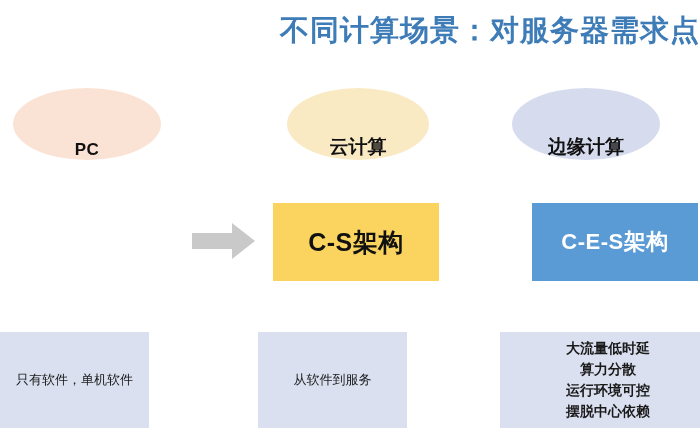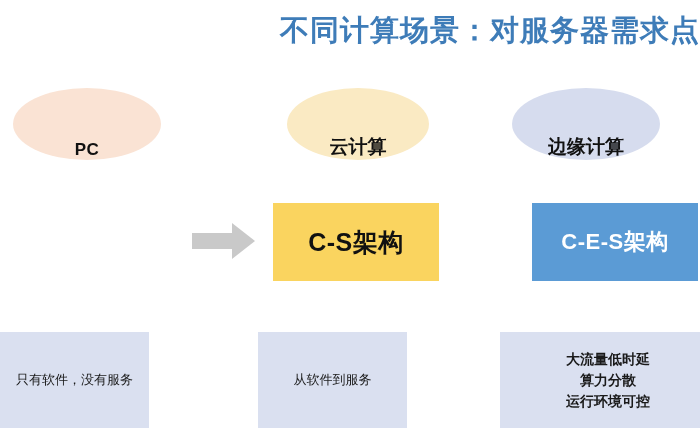--- a/index.html
+++ b/index.html
@@ -174,26 +174,27 @@
 
   <div class="arch-box box-cs">
     <span>C-S架构</span>
   </div>
 
   <div class="arch-box box-ces">
     <span>C-E-S架构</span>
   </div>
 
   <div class="note note-1">
-    <span class="line">只有软件，没有服务</span>
+    <span class="line">只有软件，单机软件</span>
   </div>
 
   <div class="note note-2">
     <span class="line">从软件到服务</span>
   </div>
 
   <div class="note note-3">
     <span class="line">大流量低时延</span>
     <span class="line">算力分散</span>
     <span class="line">运行环境可控</span>
+    <span class="line">摆脱中心依赖</span>
   </div>
 
 </div>
 
 </body></html>

